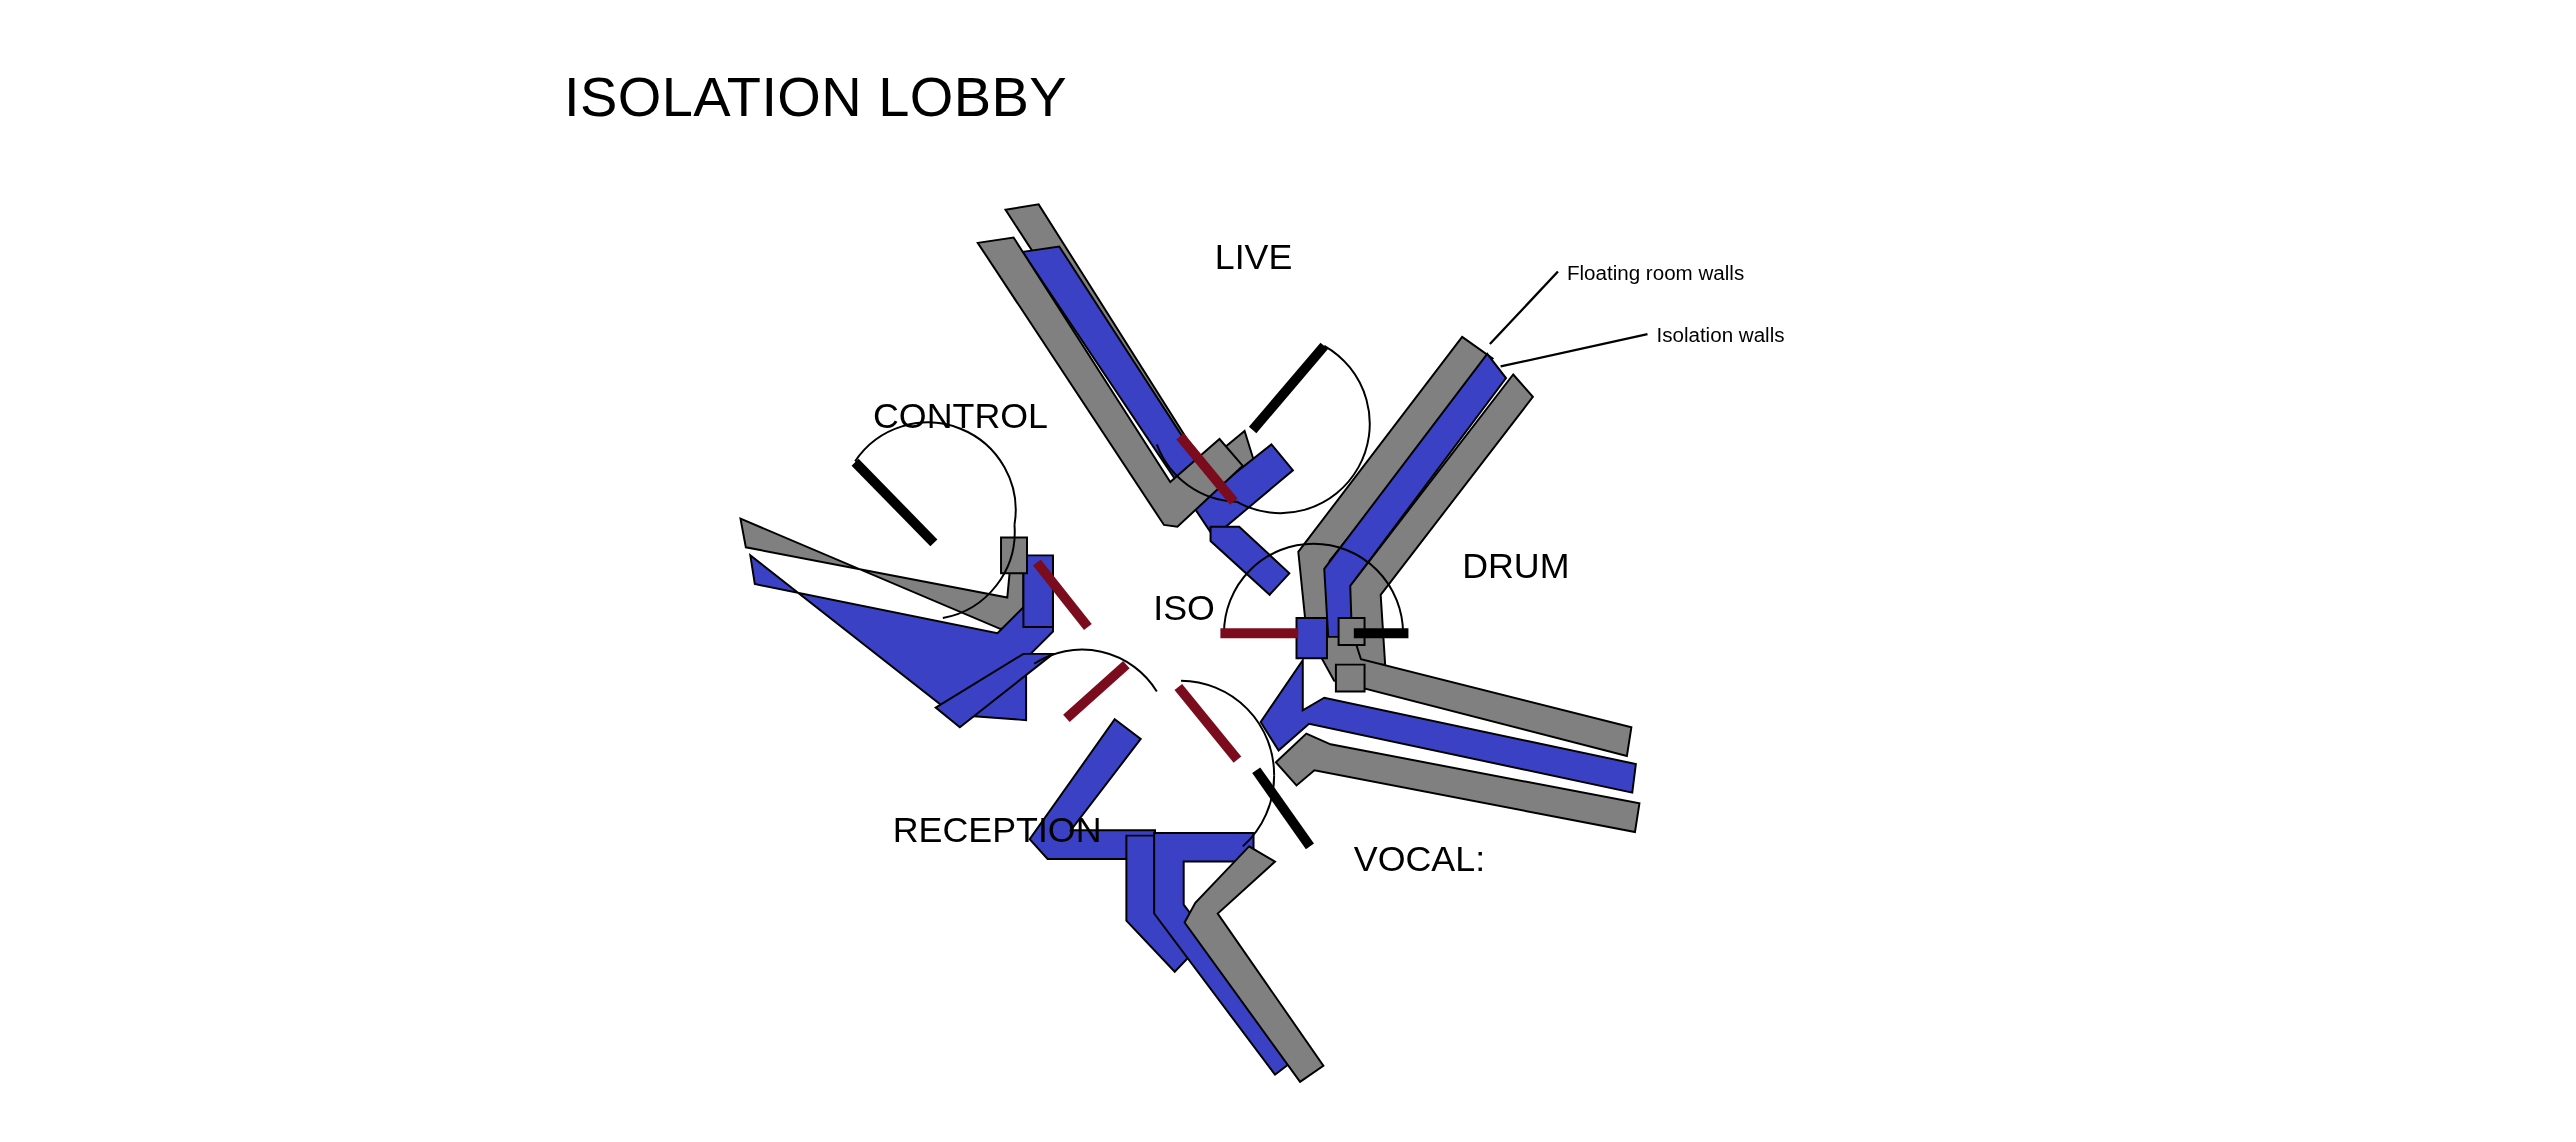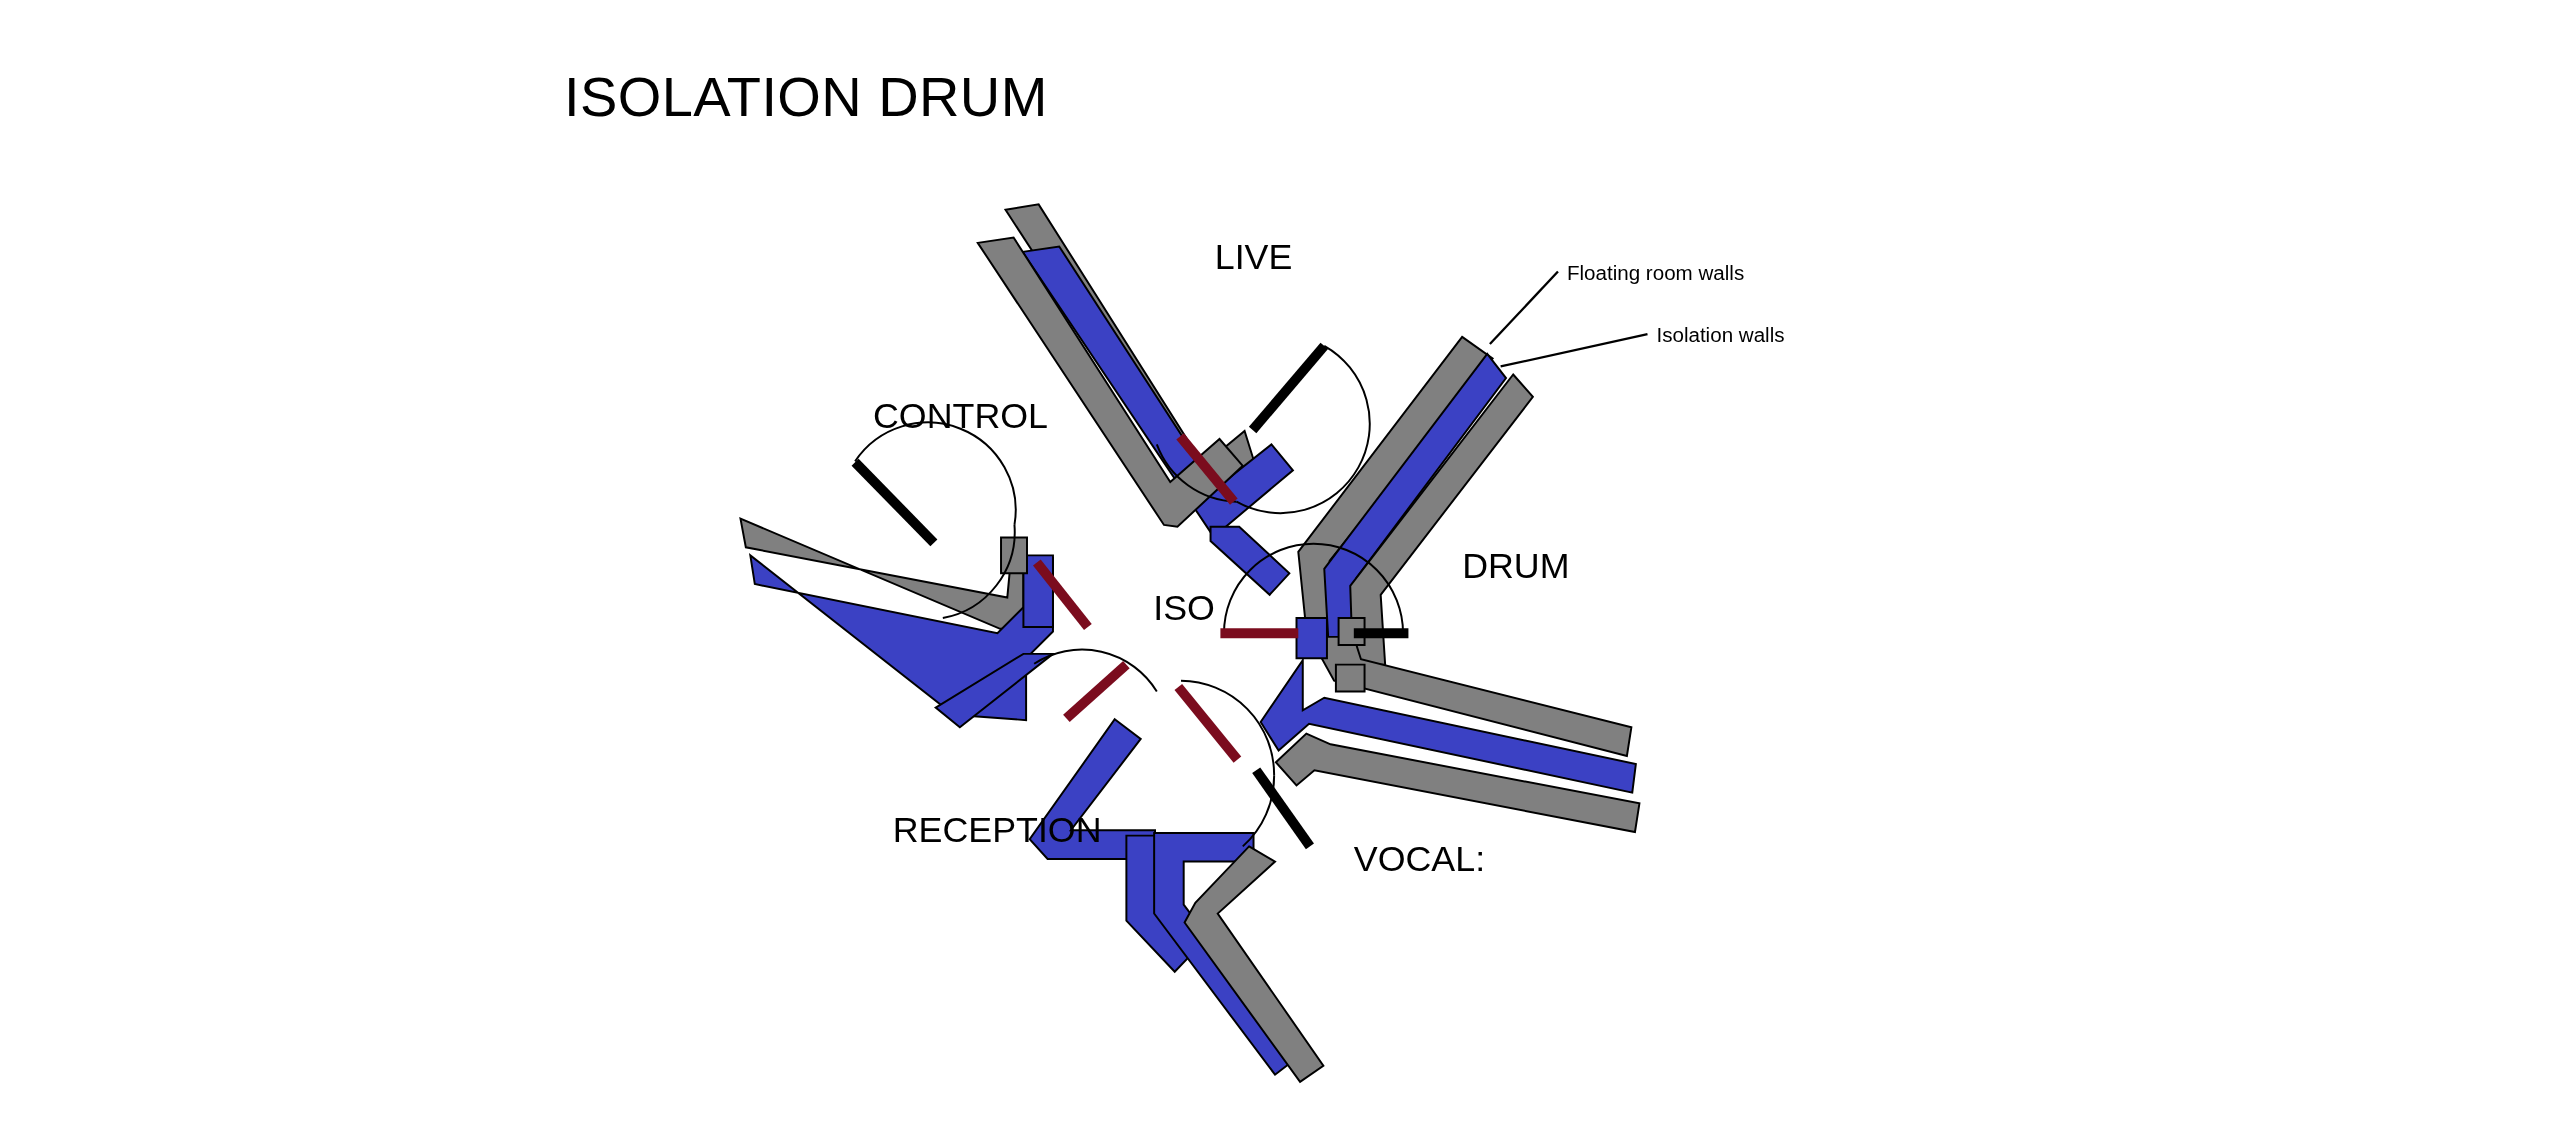--- a/index.html
+++ b/index.html
@@ -55,21 +55,21 @@
   .door-arc { fill: none; stroke: #000000; stroke-width: 2.2; }
   .door-leaf-black { stroke: #000000; stroke-width: 11; stroke-linecap: butt; }
   .door-leaf-red { stroke: #7b0c1e; stroke-width: 11; stroke-linecap: butt; }
   .leader-line { stroke: #000000; stroke-width: 2.6; fill: none; }
 </style>
 </head>
 <body>
 
 <div id="plan-root">
 
-  <div class="page-title">ISOLATION DRUM</div>
+  <div class="page-title">ISOLATION LOBBY</div>
 
   <svg class="plan-canvas" viewBox="0 0 2877 1276">
 
     <g>
 
       <path class="wall-outer" fill="#808080" d="M 1123,234 L 1160,228 L 1344,519 L 1390,481 L 1400,513 L 1339,566 Z"></path>
 
       <path class="wall-inner" fill="#3b41c4" d="M 1142,281 L 1183,275 L 1358,545 L 1420,496 L 1444,525 L 1363,593 L 1352,594 Z"></path>
 
       <path class="wall-outer" fill="#808080" d="M 1092,271 L 1132,265 L 1307,538 L 1362,490 L 1388,520 L 1315,588 L 1300,586 Z"></path>

